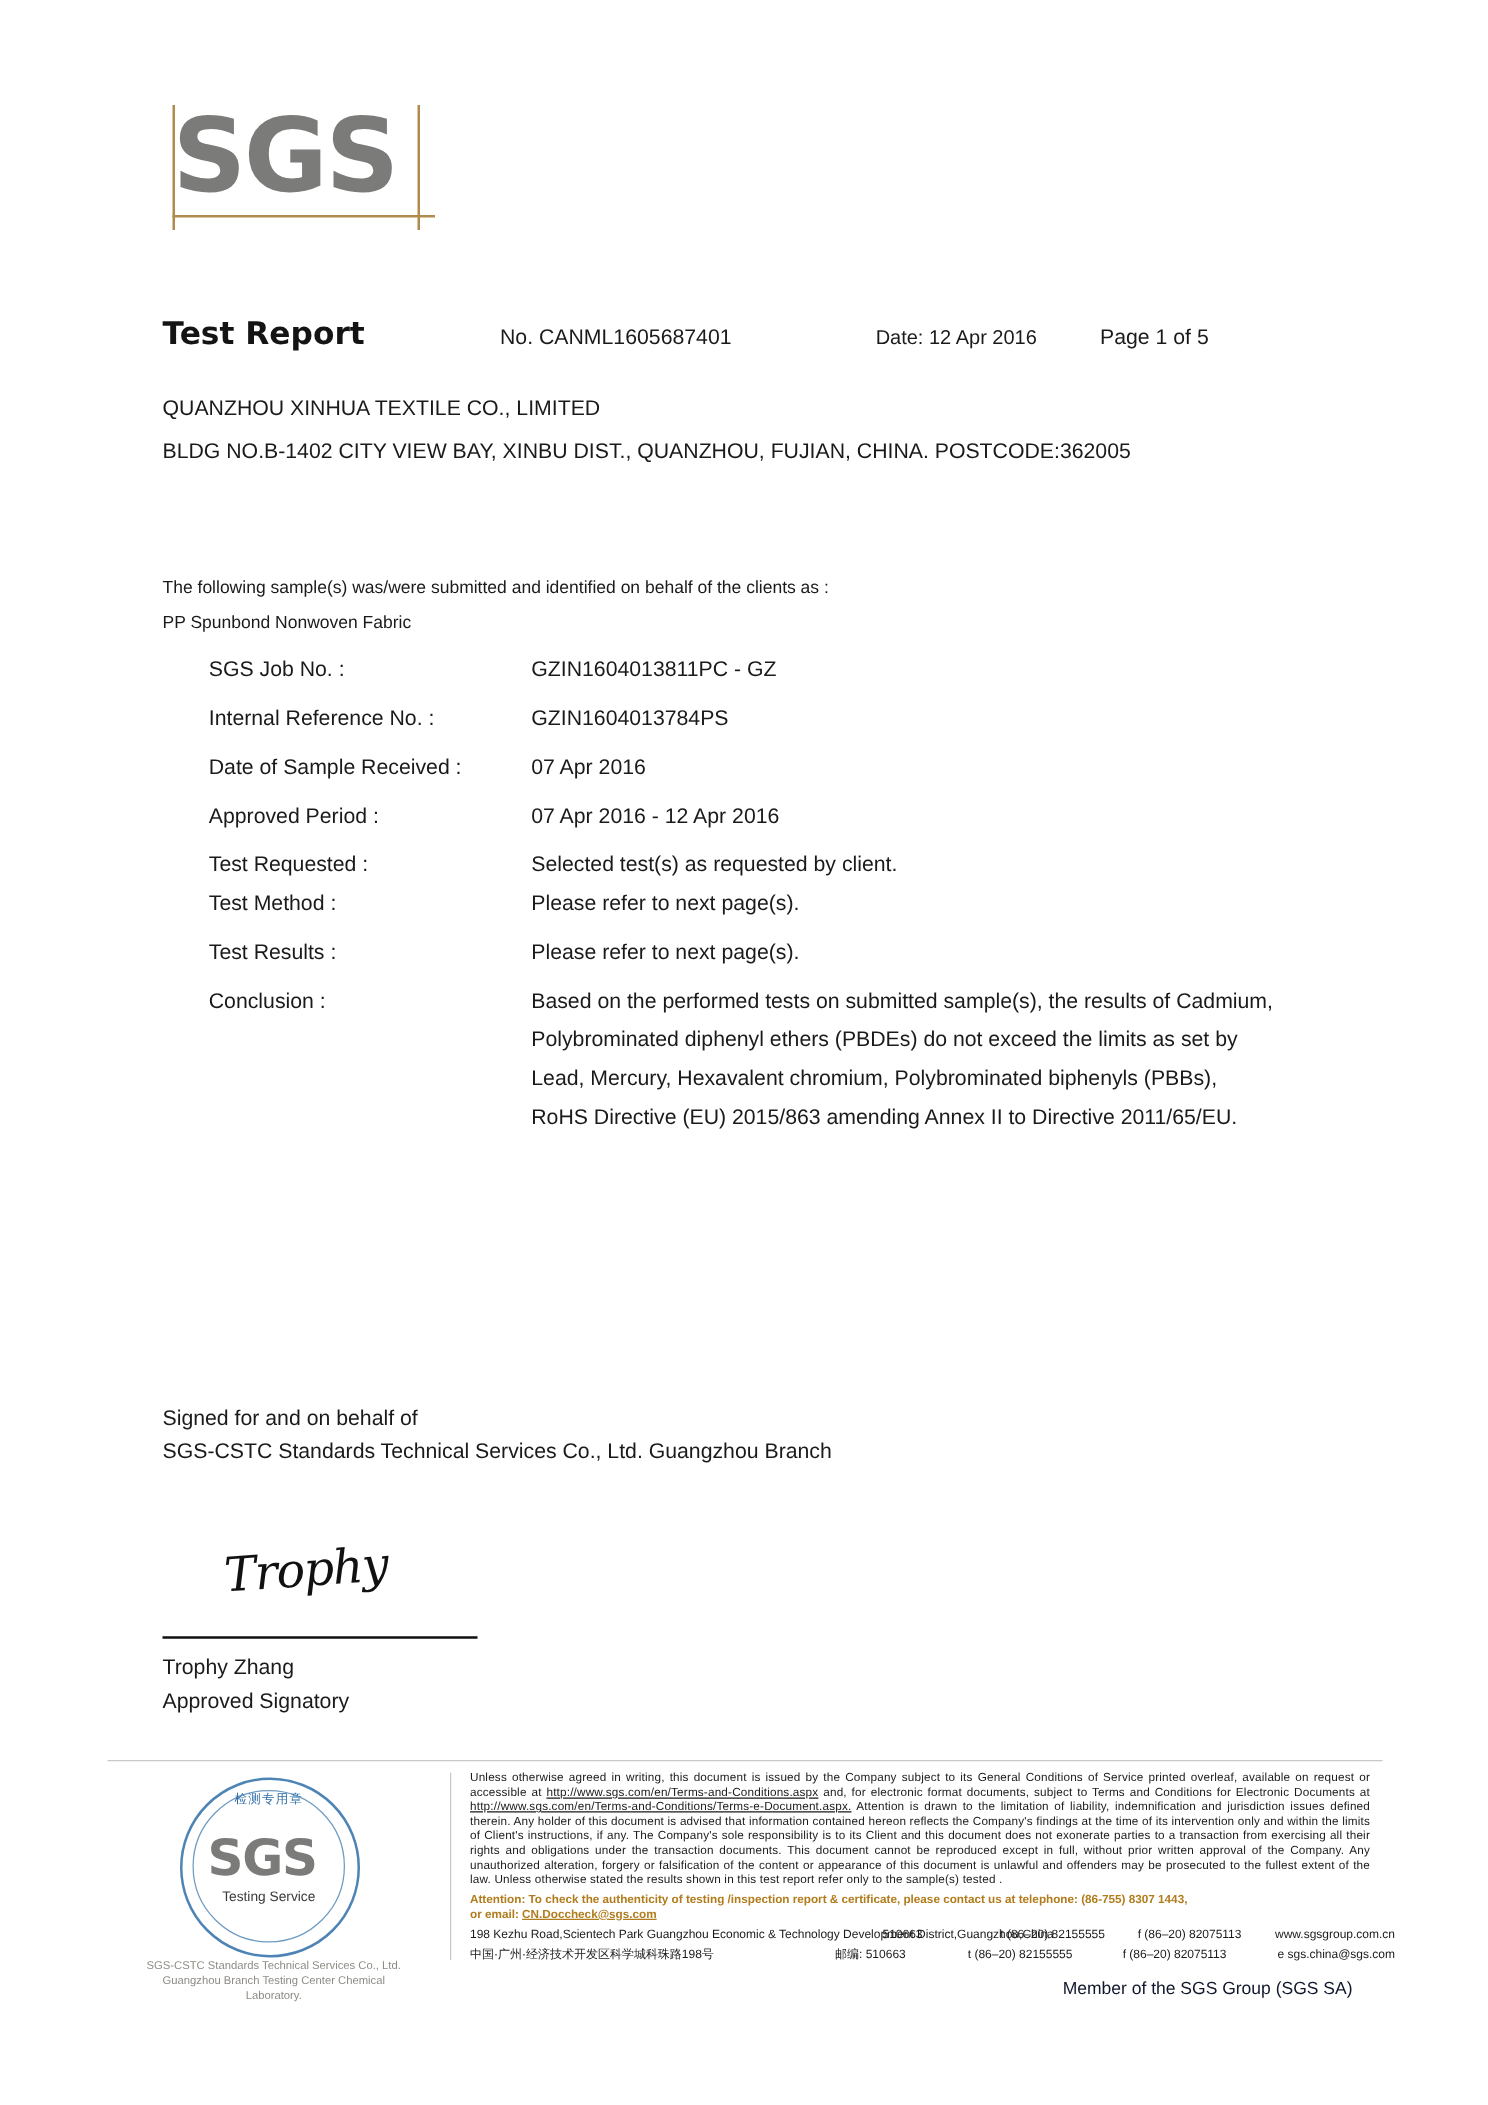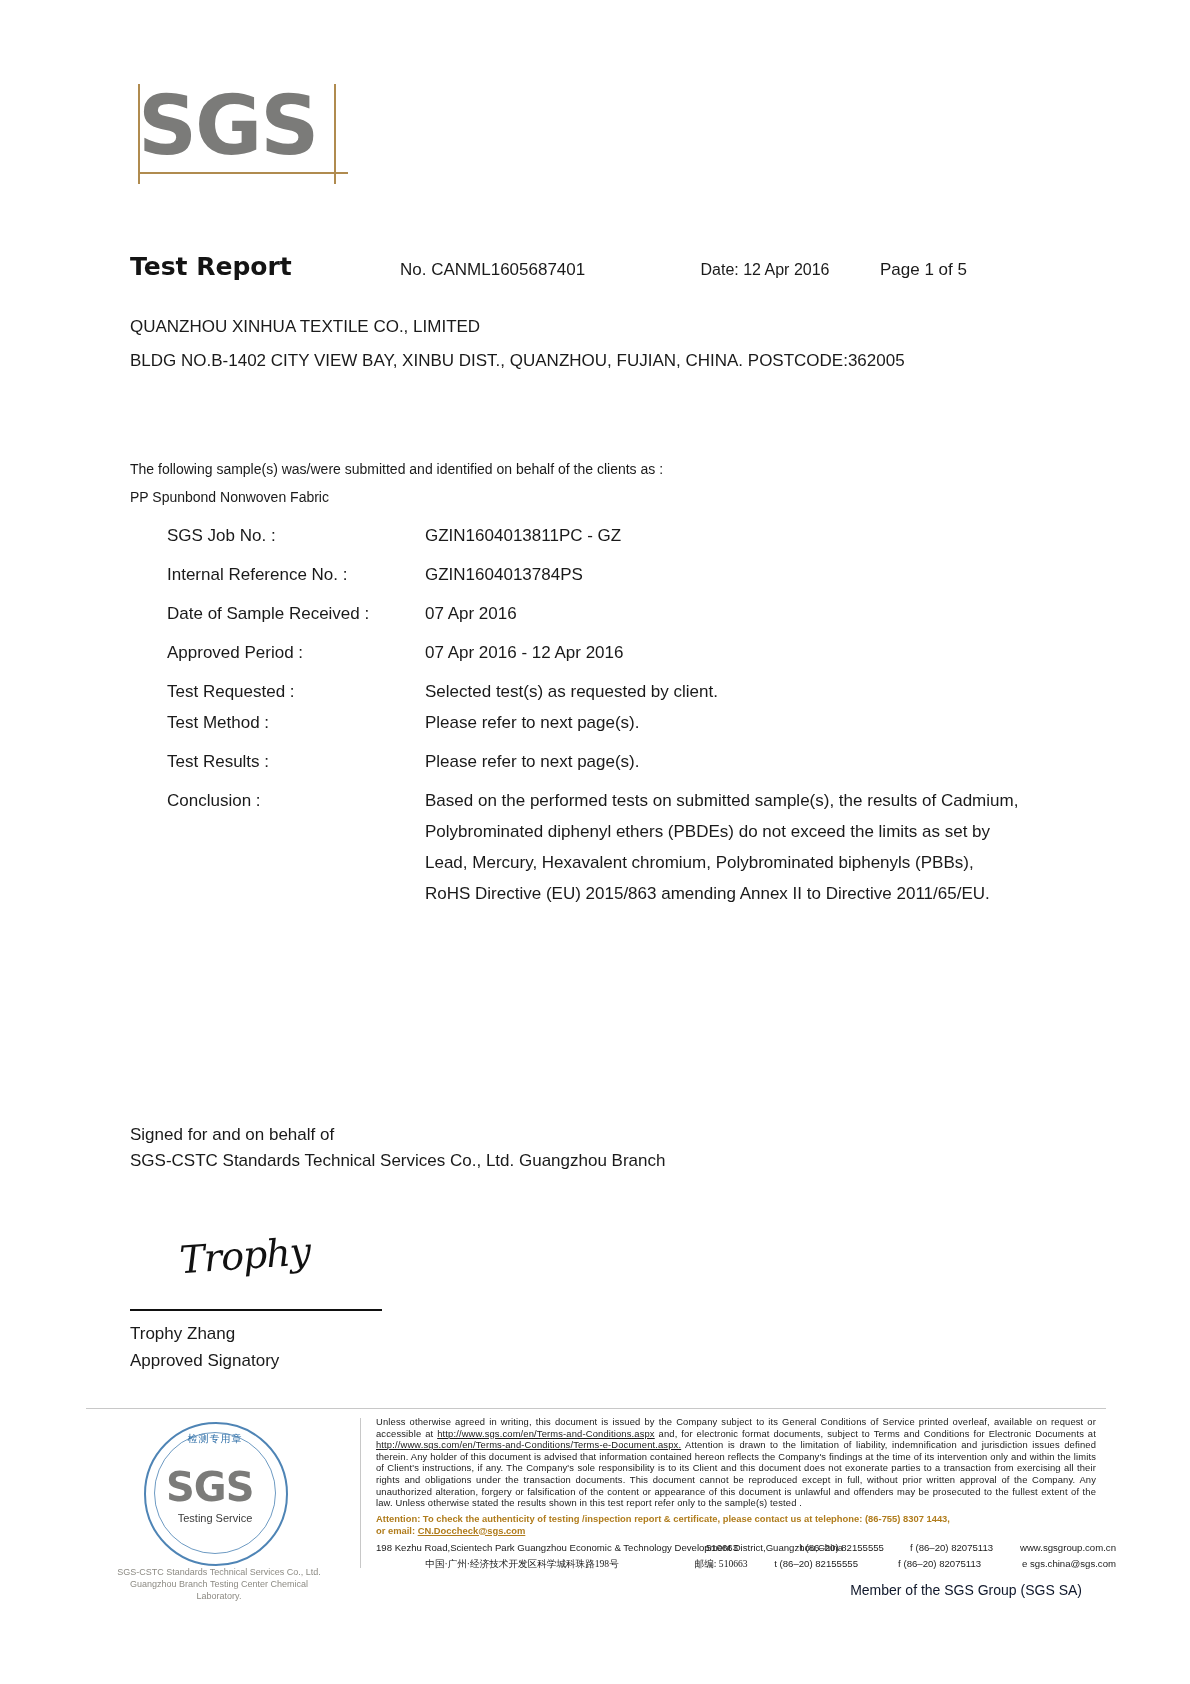--- a/index.html
+++ b/index.html
@@ -302,22 +302,21 @@
   .foot-addr {
     position: absolute;
     left: 290px;
     top: 132px;
     width: 740px;
     font-size: 9.6px;
     line-height: 16px;
     color: #1a1a1a;
   }
   .foot-addr .cn {
-    font-family: Liberation Serif, serif;
-    text-align: center;
+    font-family: Liberation Sans, sans-serif;
   }
   .foot-addr-row {
     display: flex;
     white-space: nowrap;
   }
   .foot-addr-row .a { width: 330px; }
   .foot-addr-row .b { width: 120px; }
   .foot-addr-row .c { width: 140px; }
 
   .member {

